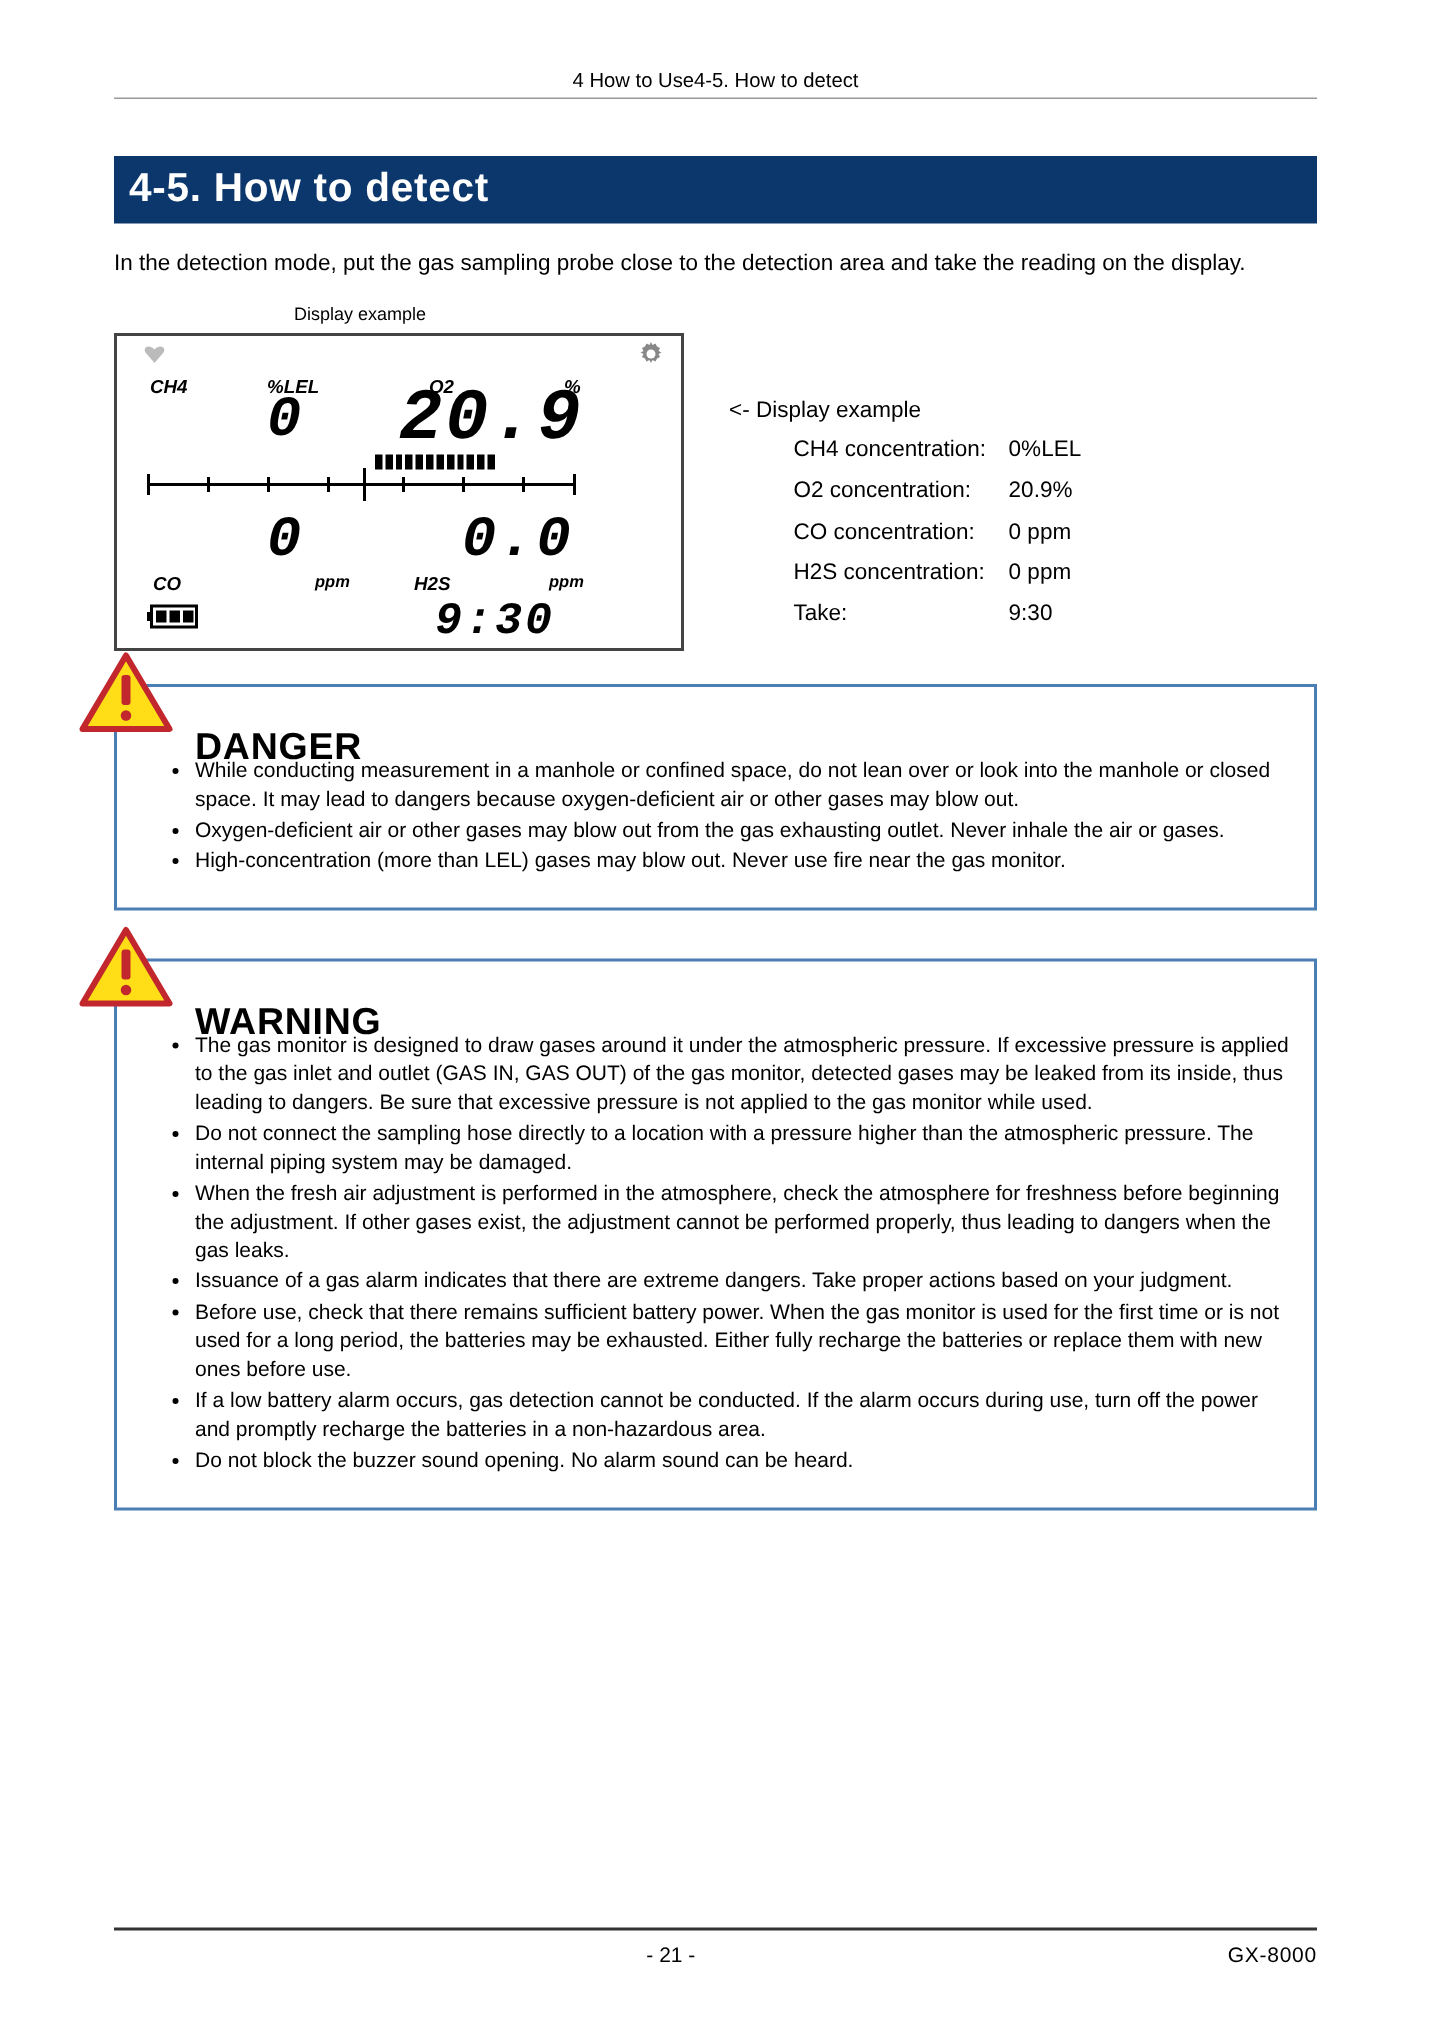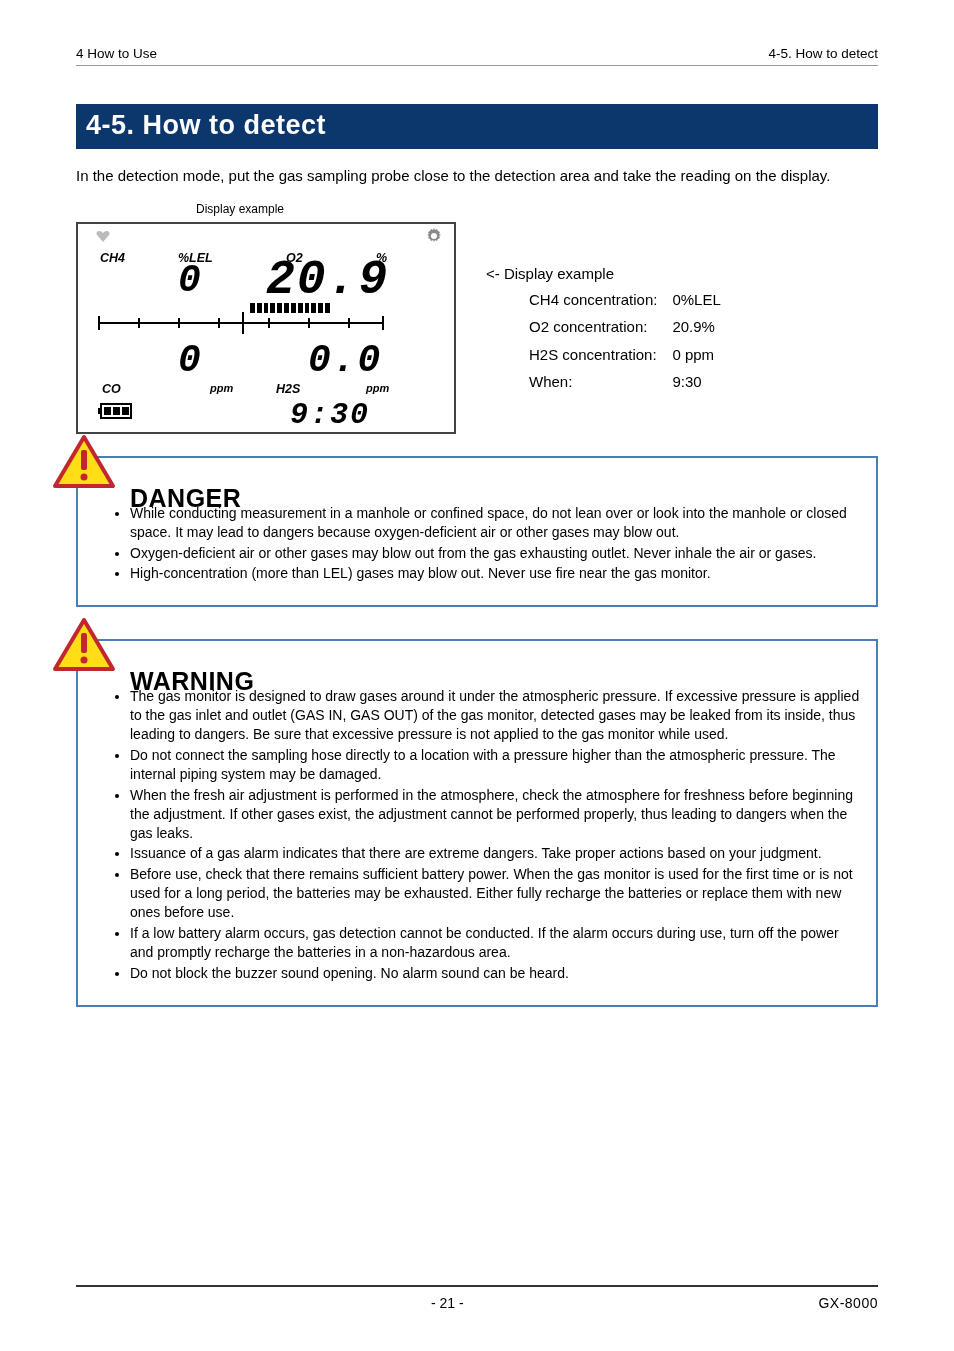--- a/index.html
+++ b/index.html
@@ -11,21 +11,21 @@
   }
   .page {
     width: 954px;
     height: 1351px;
     box-sizing: border-box;
     padding: 46px 76px 40px 76px;
     position: relative;
   }
   .header-row {
     display: flex;
-    justify-content: space-between;
+    justify-content: center;
     font-size: 13.5px;
     padding-bottom: 4px;
     border-bottom: 1px solid #999;
   }
   .top-pad { height: 18px; }
   .section-heading {
     margin-top: 20px;
     background: #0b376c; 
     color: #fff;
     font-size: 27px;
@@ -226,25 +226,29 @@
           <tbody>
               <tr>
                 <td>CH4 concentration:</td>
                 <td>0%LEL</td>
               </tr>
           <tr>
                 <td>O2 concentration:</td>
                 <td>20.9%</td>
               </tr>
           <tr>
+                <td>CO concentration:</td>
+                <td>0 ppm</td>
+              </tr>
+          <tr>
                 <td>H2S concentration:</td>
                 <td>0 ppm</td>
               </tr>
           <tr>
-                <td>When:</td>
+                <td>Take:</td>
                 <td>9:30</td>
               </tr>
         </tbody>
           </table>
       </div>
 
     </div>
   </div>
 
   <div class="alert-box">

